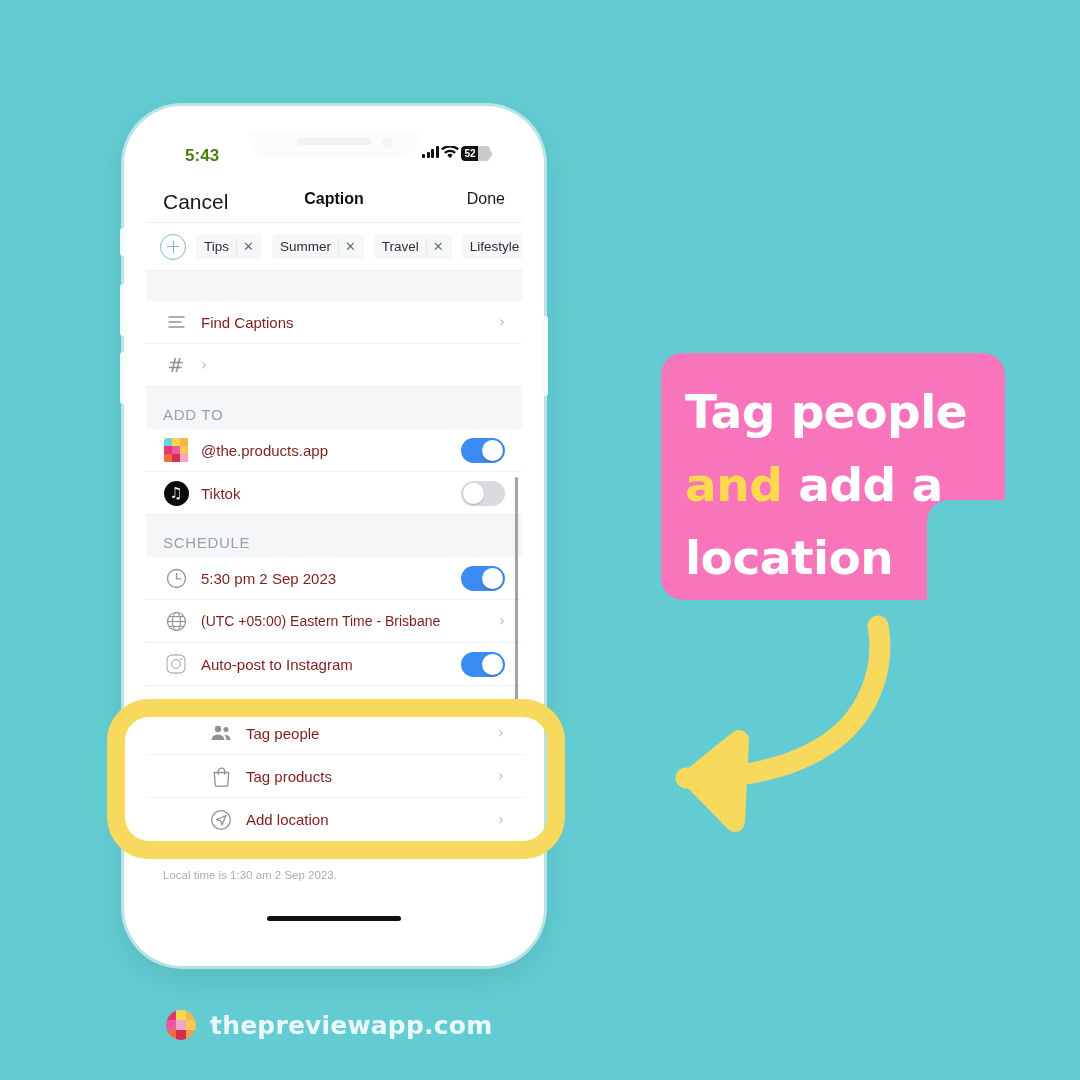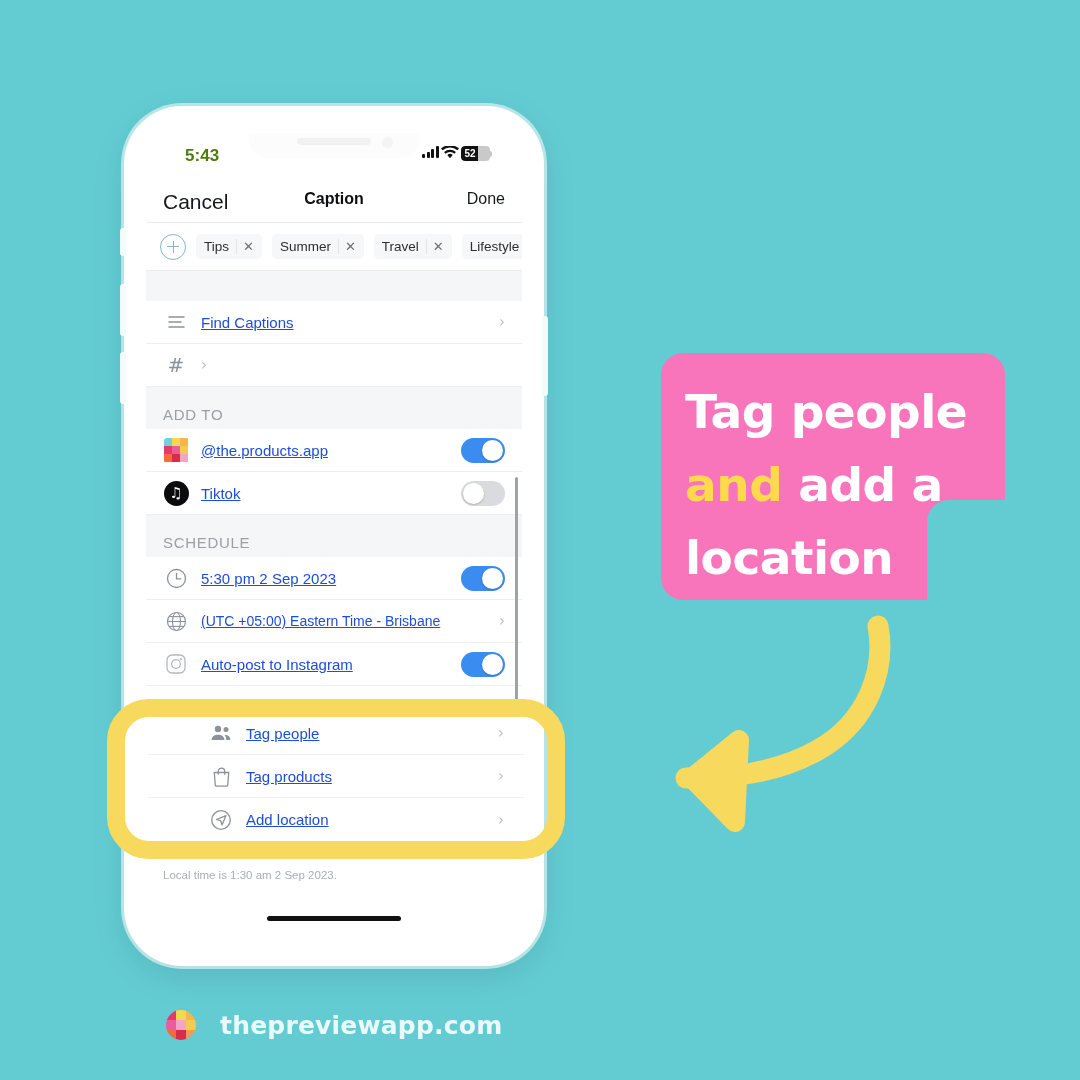--- a/index.html
+++ b/index.html
@@ -199,23 +199,22 @@
   .row .ic {
     flex: 0 0 auto;
     width: 26px; height: 26px;
     margin-right: 12px;
     display: flex; align-items: center; justify-content: center;
     color: #8c9299;
   }
   .row .label {
     flex: 1 1 auto;
     font-size: 15px;
-    color: #1d4ed8;
+    color: #7f1d1d;
     white-space: nowrap;
-    text-decoration: underline;
   }
   .chev {
     flex: 0 0 auto;
     color: #b9bec3;
     font-size: 15px;
     font-family: "DejaVu Sans", sans-serif;
   }
 
   
   .tgl {
@@ -338,21 +337,21 @@
   }
   #callout .hl-and { color: #ffd94d; }
 
   
   #arrow { position: absolute; left: 600px; top: 600px; }
 
   
   #footer {
     position: absolute;
     left: 166px; bottom: 40px;
-    display: flex; align-items: center; gap: 24px;
+    display: flex; align-items: center; gap: 14px;
   }
   #footer .logo {
     width: 30px; height: 30px;
     border-radius: 50%;
     overflow: hidden;
     display: grid;
     grid-template-columns: repeat(3, 1fr);
     grid-template-rows: repeat(3, 1fr);
   }
   #footer .logo span { display: block; }

